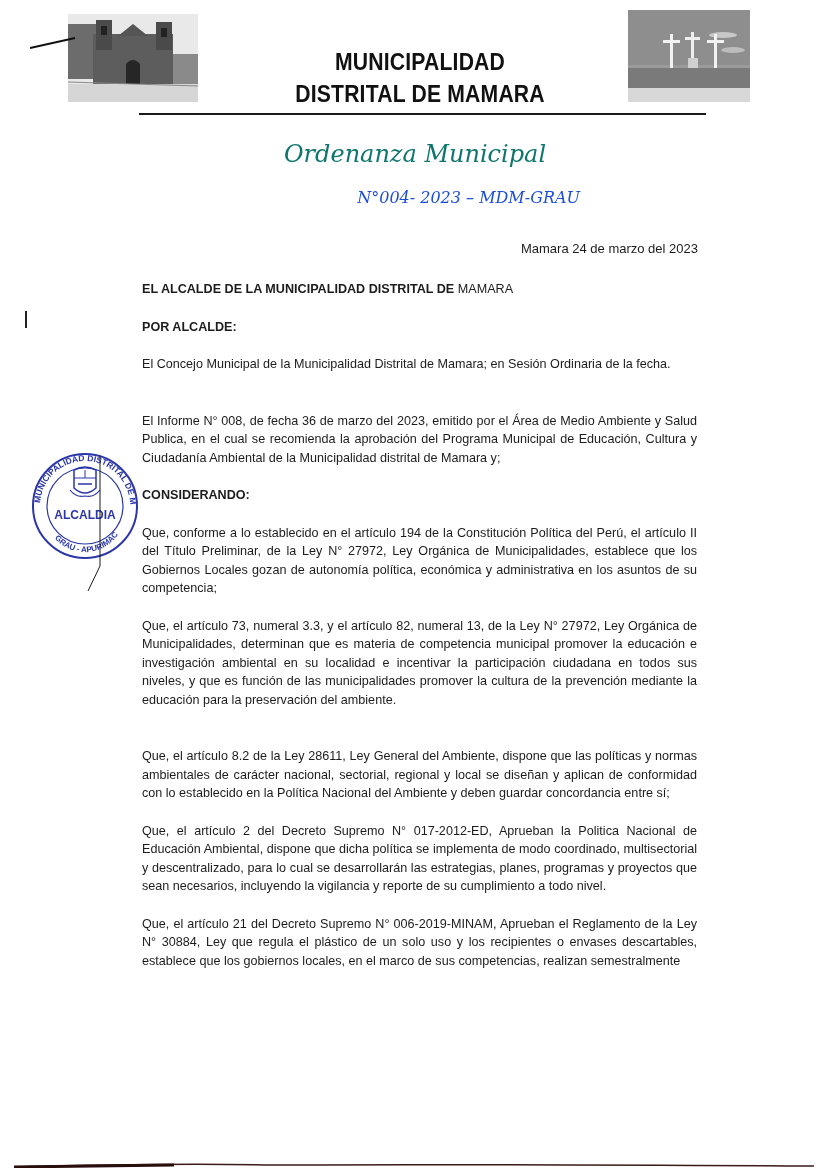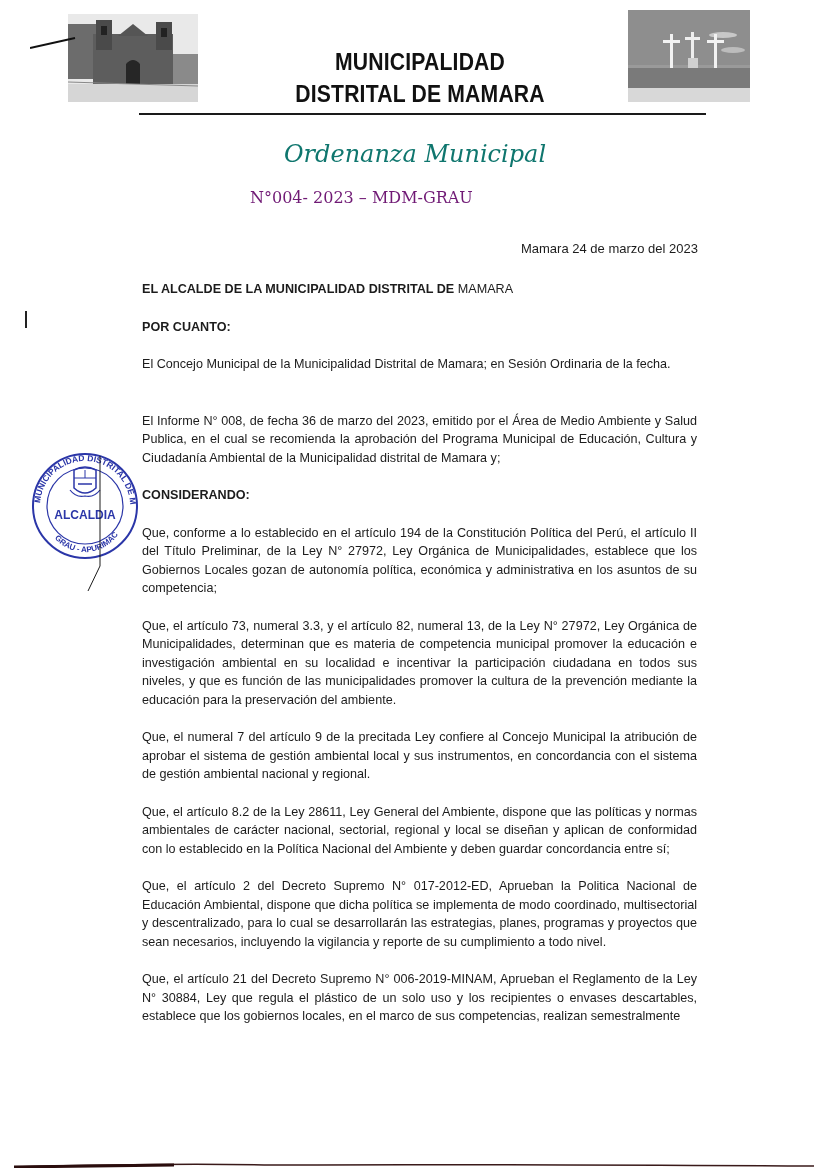--- a/index.html
+++ b/index.html
@@ -19,22 +19,22 @@
     }
     .header-rule {
       position: absolute; left: 139px; top: 113px; width: 567px; height: 0;
       border-top: 2px solid #1a1a1a;
     }
     .ord-title {
       position: absolute; left: 250px; top: 140px; width: 330px; text-align: center;
       font-family: "DejaVu Serif", serif; font-style: italic; font-size: 24px; color: #0f766e;
     }
     .ord-number {
-      position: absolute; left: 250px; top: 188px; width: 330px; text-align: left;
-      font-family: "DejaVu Serif", serif; font-size: 16px; color: #701a75;
+      position: absolute; left: 250px; top: 188px; width: 330px; text-align: right;
+      font-family: "DejaVu Serif", serif; font-style: italic; font-size: 16px; color: #1d4ed8;
     }
     .date-line {
       position: absolute; right: 128px; top: 241px; font-size: 13px;
     }
     .body-wrap {
       position: absolute; left: 142px; top: 280px; width: 555px;
       font-family: "Liberation Sans", sans-serif; font-size: 12.6px; line-height: 18.5px;
     }
     .body-wrap p { margin: 0; text-align: justify; }
     .heading { font-weight: bold; }
@@ -92,34 +92,33 @@
 
 <div class="ord-title">Ordenanza Municipal</div>
 <div class="ord-number">N°004- 2023 – MDM-GRAU</div>
 <div class="date-line">Mamara 24 de marzo del 2023</div>
 
 <div class="left-mark"></div>
 
 <div class="body-wrap">
   <p><span class="heading">EL ALCALDE DE LA MUNICIPALIDAD DISTRITAL DE</span><span> MAMARA</span></p>
   <div class="gap-m"></div>
-  <p class="heading">POR CUANTO:</p>
+  <p class="heading">POR ALCALDE:</p>
   <div class="gap-m"></div>
   <p>El Concejo Municipal de la Municipalidad Distrital de Mamara; en Sesión Ordinaria de la fecha.</p>
   <div class="gap-m"></div>
   <div class="gap-m"></div>
   <p>El Informe N° 008, de fecha 36 de marzo del 2023, emitido por el Área de Medio Ambiente y Salud Publica, en el cual se recomienda la aprobación del Programa Municipal de Educación, Cultura y Ciudadanía Ambiental de la Municipalidad distrital de Mamara y;</p>
   <div class="gap-m"></div>
   <p class="heading">CONSIDERANDO:</p>
   <div class="gap-m"></div>
   <p>Que, conforme a lo establecido en el artículo 194 de la Constitución Política del Perú, el artículo II del Título Preliminar, de la Ley N° 27972, Ley Orgánica de Municipalidades, establece que los Gobiernos Locales gozan de autonomía política, económica y administrativa en los asuntos de su competencia;</p>
   <div class="gap-m"></div>
   <p>Que, el artículo 73, numeral 3.3, y el artículo 82, numeral 13, de la Ley N° 27972, Ley Orgánica de Municipalidades, determinan que es materia de competencia municipal promover la educación e investigación ambiental en su localidad e incentivar la participación ciudadana en todos sus niveles, y que es función de las municipalidades promover la cultura de la prevención mediante la educación para la preservación del ambiente.</p>
   <div class="gap-m"></div>
-  <p>Que, el numeral 7 del artículo 9 de la precitada Ley confiere al Concejo Municipal la atribución de aprobar el sistema de gestión ambiental local y sus instrumentos, en concordancia con el sistema de gestión ambiental nacional y regional.</p>
   <div class="gap-m"></div>
   <p>Que, el artículo 8.2 de la Ley 28611, Ley General del Ambiente, dispone que las políticas y normas ambientales de carácter nacional, sectorial, regional y local se diseñan y aplican de conformidad con lo establecido en la Política Nacional del Ambiente y deben guardar concordancia entre sí;</p>
   <div class="gap-m"></div>
   <p>Que, el artículo 2 del Decreto Supremo N° 017-2012-ED, Aprueban la Politica Nacional de Educación Ambiental, dispone que dicha política se implementa de modo coordinado, multisectorial y descentralizado, para lo cual se desarrollarán las estrategias, planes, programas y proyectos que sean necesarios, incluyendo la vigilancia y reporte de su cumplimiento a todo nivel.</p>
   <div class="gap-m"></div>
   <p>Que, el artículo 21 del Decreto Supremo N° 006-2019-MINAM, Aprueban el Reglamento de la Ley N° 30884, Ley que regula el plástico de un solo uso y los recipientes o envases descartables, establece que los gobiernos locales, en el marco de sus competencias, realizan semestralmente</p>
 </div>
 
 <svg class="seal" viewBox="0 0 118 150">
   <defs>

